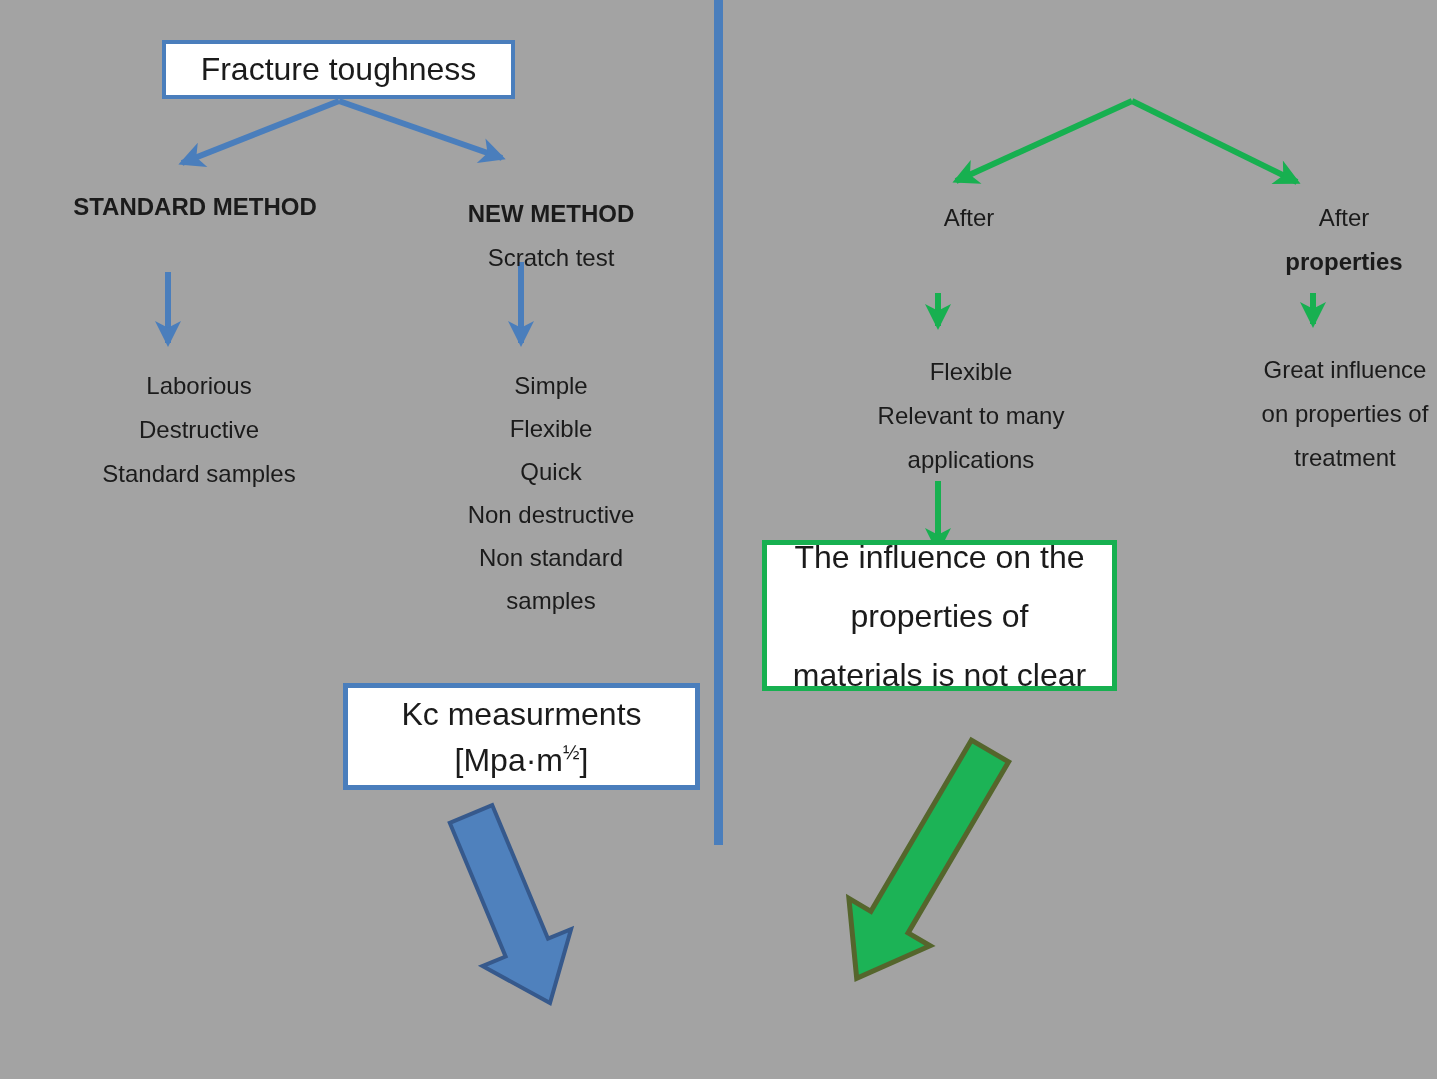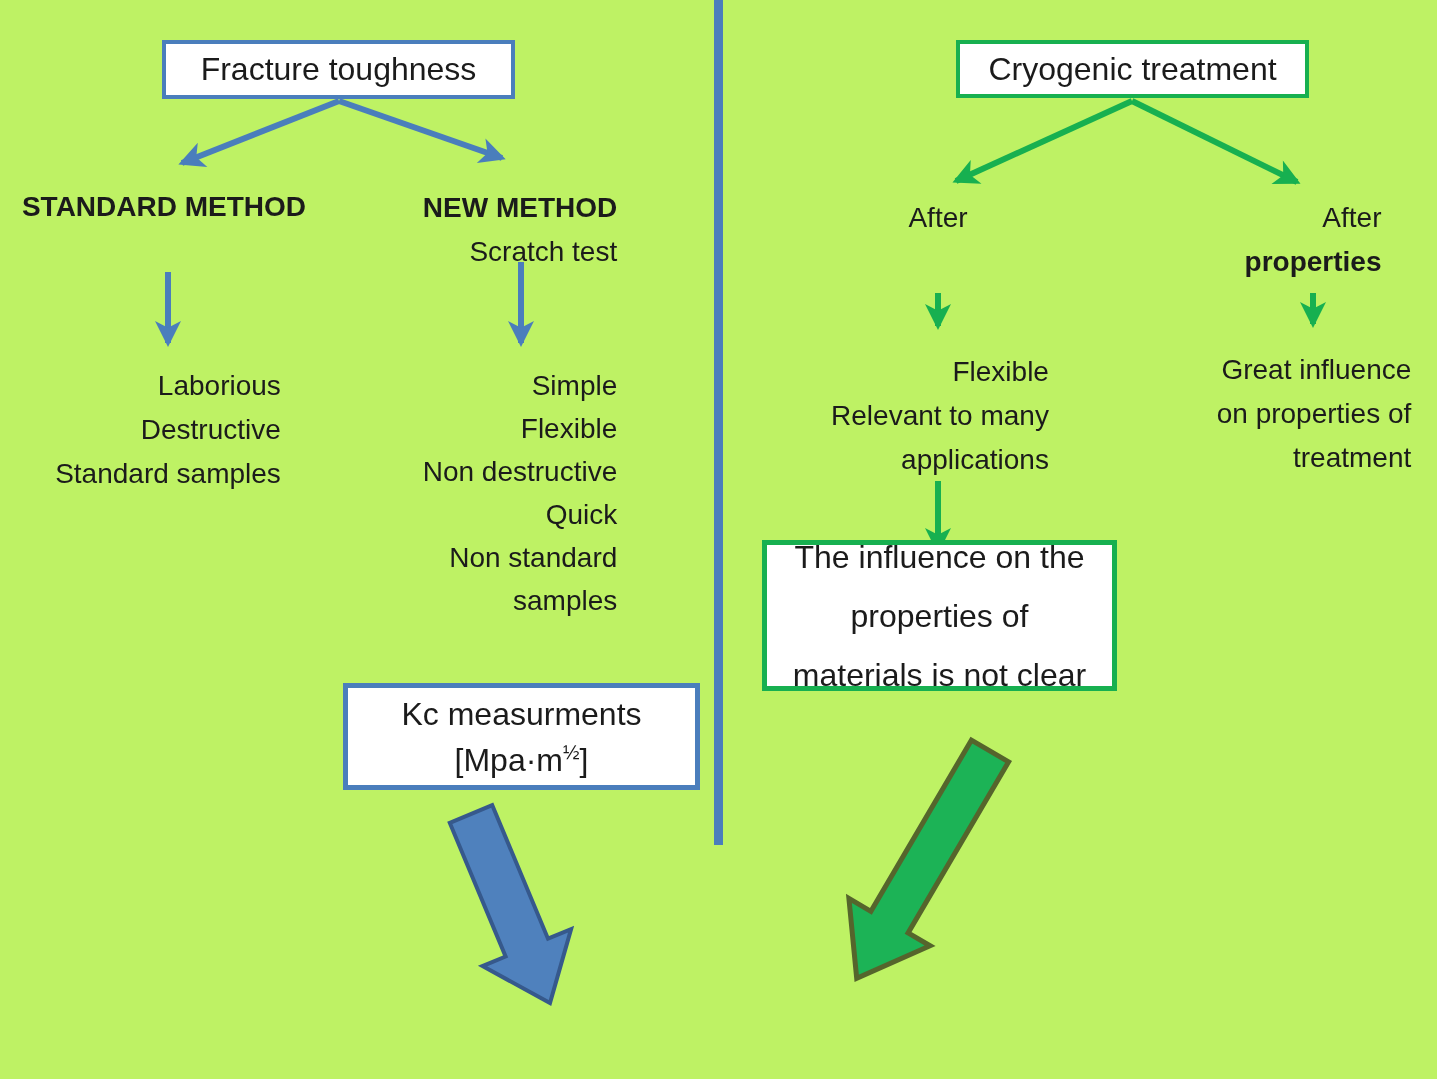--- a/index.html
+++ b/index.html
@@ -1,26 +1,26 @@
 <!DOCTYPE html>
 <html><head>
 <meta charset="utf-8">
 <style>
   html, body { margin: 0; padding: 0; background: #ffffff; }
   .stage {
     position: relative;
     width: 1437px;
     height: 1079px;
-    background: #bef264;
+    background: #a3a3a3;
     font-family: "Liberation Sans", sans-serif;
     color: #1b1b1b;
     overflow: hidden;
   }
   .layer-svg { position: absolute; left: 0; top: 0; z-index: 1; }
-  .txt { position: absolute; z-index: 2; text-align: right; white-space: nowrap; font-size: 28px; }
+  .txt { position: absolute; z-index: 2; text-align: center; white-space: nowrap; font-size: 24px; margin-left: 31px; }
   .centered { transform: translateX(-50%); }
   .bold { font-weight: bold; }
   .lh44 { line-height: 44px; }
   .lh43 { line-height: 43px; }
 
   .node-box {
     position: absolute; z-index: 2;
     display: flex; flex-direction: column;
     align-items: center; justify-content: center;
     text-align: center; font-size: 32px; background: #ffffff;
@@ -72,50 +72,47 @@
   </svg>
 
   <div class="node-box blue-box" style="left:162px; top:40px; width:345px; height:51px;">
     <span>Fracture toughness</span>
   </div>
 
   <div class="txt centered lh44" style="left:164px; top:185px;">
     <div class="bold">STANDARD METHOD</div>
   </div>
 
-  <div class="txt centered lh44" style="left:520px; top:186px;">
+  <div class="txt centered lh44" style="left:520px; top:192px;">
     <div class="bold">NEW METHOD</div>
     <div>Scratch test</div>
   </div>
 
   <div class="txt centered lh44" style="left:168px; top:364px;">
     <div>Laborious</div>
     <div>Destructive</div>
     <div>Standard samples</div>
   </div>
 
   <div class="txt centered lh43" style="left:520px; top:364px;">
     <div>Simple</div>
     <div>Flexible</div>
+    <div>Quick</div>
     <div>Non destructive</div>
-    <div>Quick</div>
     <div>Non standard</div>
     <div>samples</div>
   </div>
 
   <div class="node-box blue-box" style="left:343px; top:683px; width:347px; height:97px; border-width:5px; line-height:46px;">
     <div>Kc measurments</div>
     <div>
       <span>[Mpa·m</span><sup class="half">½</sup><span>]</span>
     </div>
   </div>
 
-  <div class="node-box green-box" style="left:956px; top:40px; width:345px; height:50px;">
-    <span>Cryogenic treatment</span>
-  </div>
 
   <div class="txt centered lh44" style="left:938px; top:196px;">
     <div>After</div>
   </div>
 
   <div class="txt centered lh44" style="left:1313px; top:196px;">
     <div>After</div>
     <div class="bold">properties</div>
   </div>
 

